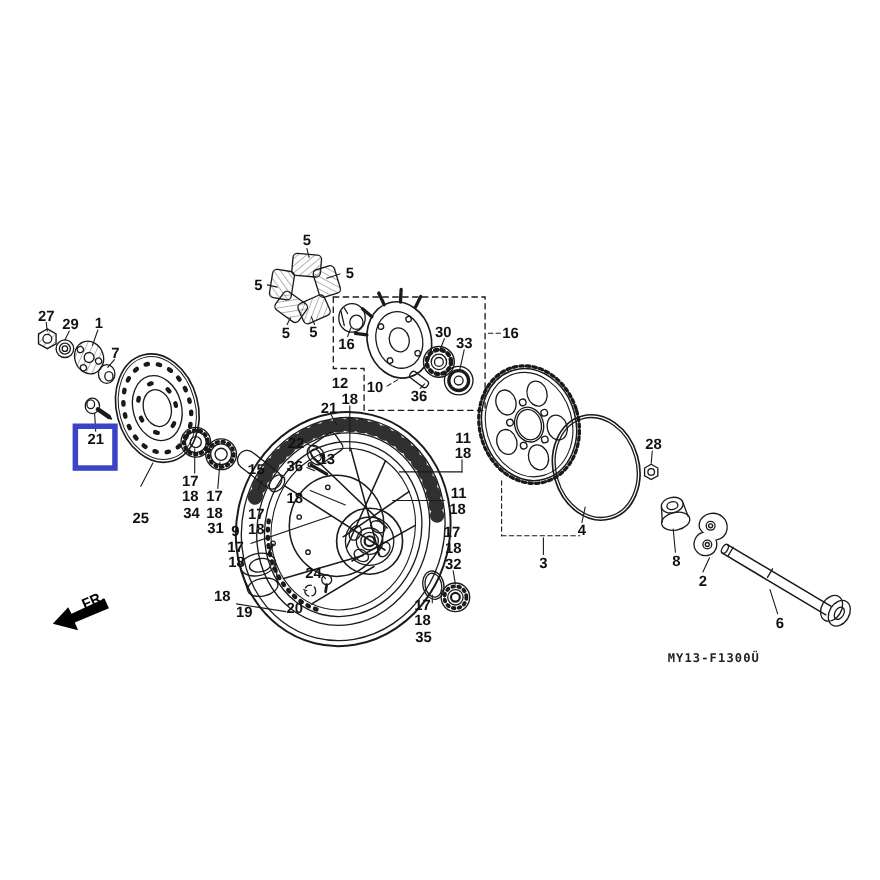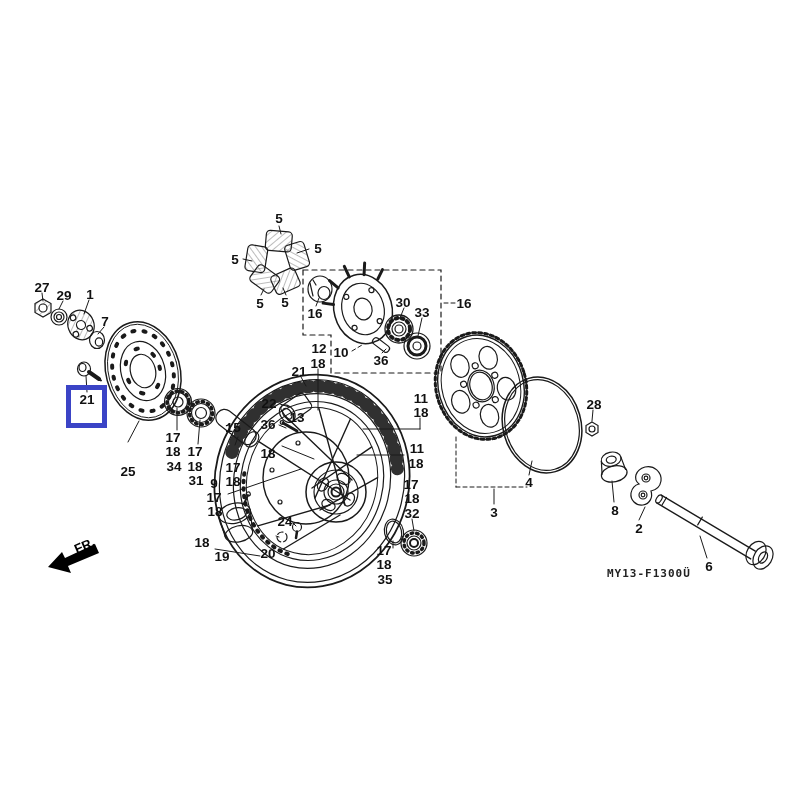--- a/index.html
+++ b/index.html
@@ -323,21 +323,21 @@
       <span class="callout" style="left: 128px; top: 449px; margin-top: 22px;">25</span>
       <span class="callout" style="left: 279px; top: 218px;">5</span>
       <span class="callout" style="left: 318px; top: 248px;">5</span>
       <span class="callout" style="left: 235px; top: 259px;">5</span>
       <span class="callout" style="left: 260px; top: 303px;">5</span>
       <span class="callout" style="left: 285px; top: 302px;">5</span>
       <span class="callout" style="left: 315px; top: 313px;">16</span>
       <span class="callout" style="left: 403px; top: 302px;">30</span>
       <span class="callout" style="left: 422px; top: 312px;">33</span>
       <span class="callout" style="left: 464px; top: 303px;">16</span>
-      <span class="callout" style="left: 319px; top: 348px;">12</span>
+      <span class="callout" style="left: 309px; top: 348px;">12</span>
       <span class="callout" style="left: 318px; top: 363px;">18</span>
       <span class="callout" style="left: 341px; top: 352px;">10</span>
       <span class="callout" style="left: 381px; top: 360px;">36</span>
       <span class="callout" style="left: 299px; top: 371px;">21</span>
       <span class="callout" style="left: 269px; top: 403px;">22</span>
       <span class="callout" style="left: 268px; top: 424px;">36</span>
       <span class="callout" style="left: 269px; top: 417px; margin-left: 28px;">13</span>
       <span class="callout" style="left: 268px; top: 453px;">18</span>
       <span class="callout" style="left: 421px; top: 398px;">11</span>
       <span class="callout" style="left: 421px; top: 412px;">18</span>
@@ -366,16 +366,16 @@
       <span class="callout" style="left: 384px; top: 564px;">18</span>
       <span class="callout" style="left: 385px; top: 579px;">35</span>
       <span class="callout" style="left: 594px; top: 404px;">28</span>
       <span class="callout" style="left: 529px; top: 482px;">4</span>
       <span class="callout" style="left: 494px; top: 512px;">3</span>
       <span class="callout" style="left: 615px; top: 510px;">8</span>
       <span class="callout" style="left: 639px; top: 528px;">2</span>
       <span class="callout" style="left: 709px; top: 566px;">6</span>
     </div>
 
-<div id="fig-code" style="left:607px;top:567px;">MY13-F1300Ü</div>
+<div id="fig-code" style="left:607px;top:592px;">MY13-F1300Ü</div>
 <div id="fr-label" style="left:74px;top:538px;">FR.</div>
 
 </div>
 
 </body></html>

